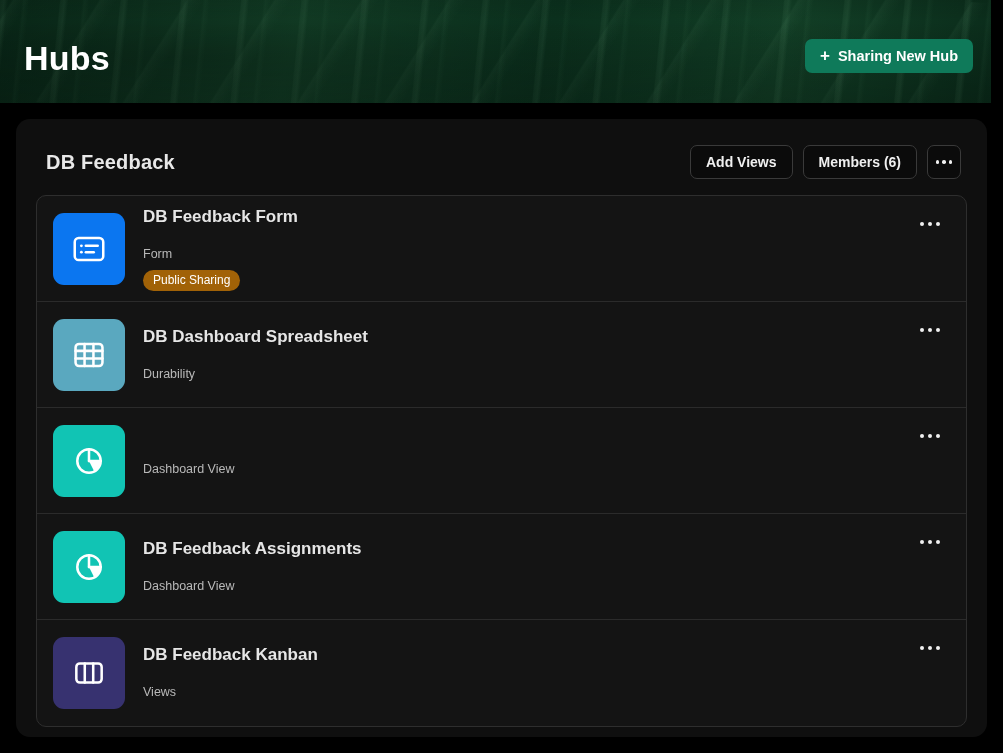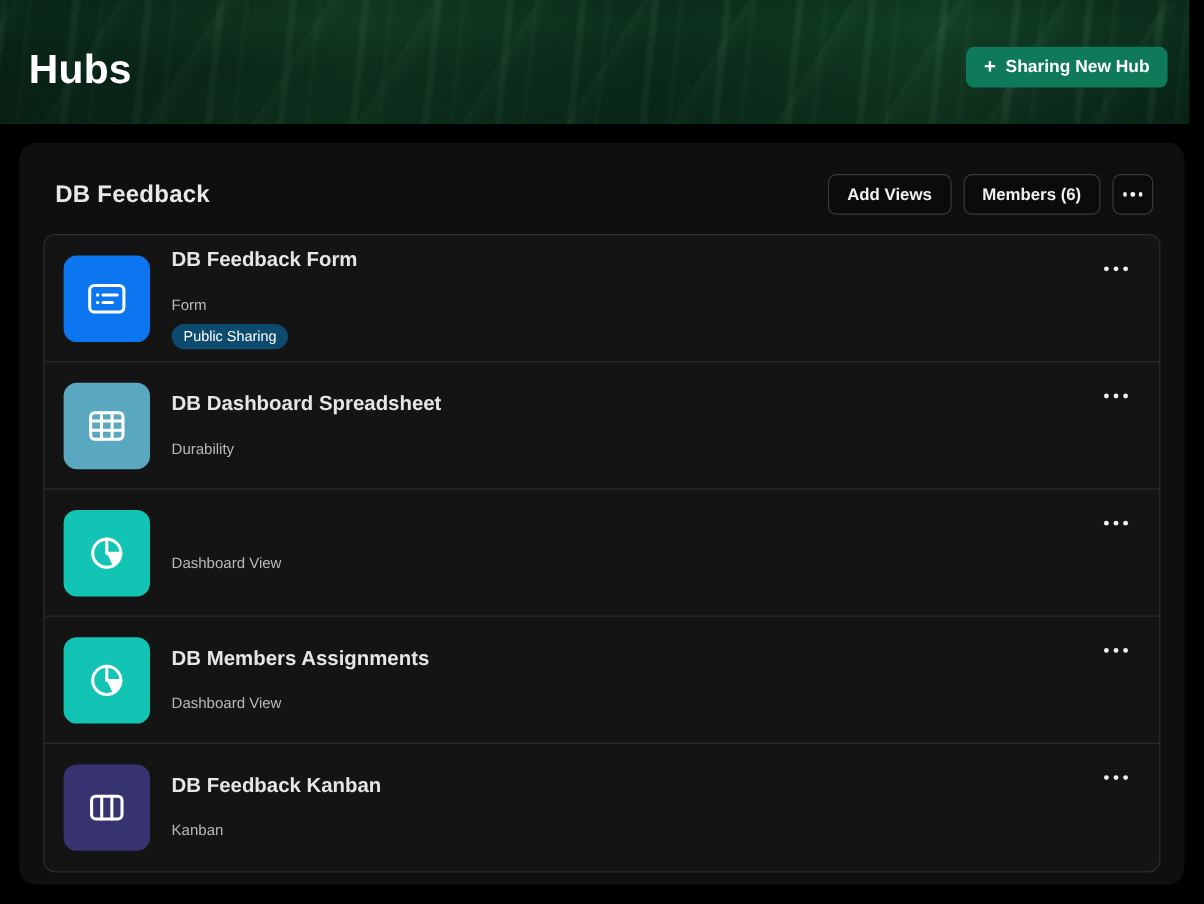--- a/index.html
+++ b/index.html
@@ -203,21 +203,21 @@
     font-size: 12.5px;
     color: #b9b9b9;
     line-height: 20px;
     margin-top: 16px;
   }
   .badge {
     display: inline-block;
     margin-top: 6px;
     padding: 3px 10px 4px 10px;
     border-radius: 999px;
-    background: #0c4a6e;
+    background: #a16207;
     color: #ffffff;
     font-size: 12px;
     font-weight: 400;
     line-height: 14px;
   }
   .row-menu {
     flex: 0 0 auto;
     display: flex;
     align-items: center;
     gap: 4px;
@@ -330,41 +330,41 @@
       <div class="view-row">
         <div class="view-icon" style="background:#11c4b4">
           <svg width="38" height="38" viewBox="0 0 24 24" fill="none" stroke="#ffffff" stroke-width="1.6" stroke-linecap="round" stroke-linejoin="round">
             <circle cx="12" cy="12" r="7.4"></circle>
             <line x1="12" y1="12" x2="12" y2="4.6"></line>
             <line x1="12" y1="12" x2="19.4" y2="12"></line>
             <path d="M12 12 L19.4 12 A7.4 7.4 0 0 1 15.3 18.7 Z" fill="#ffffff" stroke="none"></path>
           </svg>
         </div>
         <div class="view-meta">
-          <div class="view-name">DB Members Assignments</div>
+          <div class="view-name">DB Feedback Assignments</div>
           <div class="view-type">Dashboard View</div>
         </div>
         <button class="row-menu">
           <span class="dot"></span>
           <span class="dot"></span>
           <span class="dot"></span>
         </button>
       </div>
 
       <div class="view-row">
         <div class="view-icon" style="background:#373270">
           <svg width="38" height="38" viewBox="0 0 24 24" fill="none" stroke="#ffffff" stroke-width="1.6" stroke-linecap="round" stroke-linejoin="round">
             <rect x="4" y="6" width="16" height="12" rx="2.2"></rect>
             <line x1="9.33" y1="6" x2="9.33" y2="18"></line>
             <line x1="14.66" y1="6" x2="14.66" y2="18"></line>
           </svg>
         </div>
         <div class="view-meta">
           <div class="view-name">DB Feedback Kanban</div>
-          <div class="view-type">Kanban</div>
+          <div class="view-type">Views</div>
         </div>
         <button class="row-menu">
           <span class="dot"></span>
           <span class="dot"></span>
           <span class="dot"></span>
         </button>
       </div>
 
     </div>
   </div>

